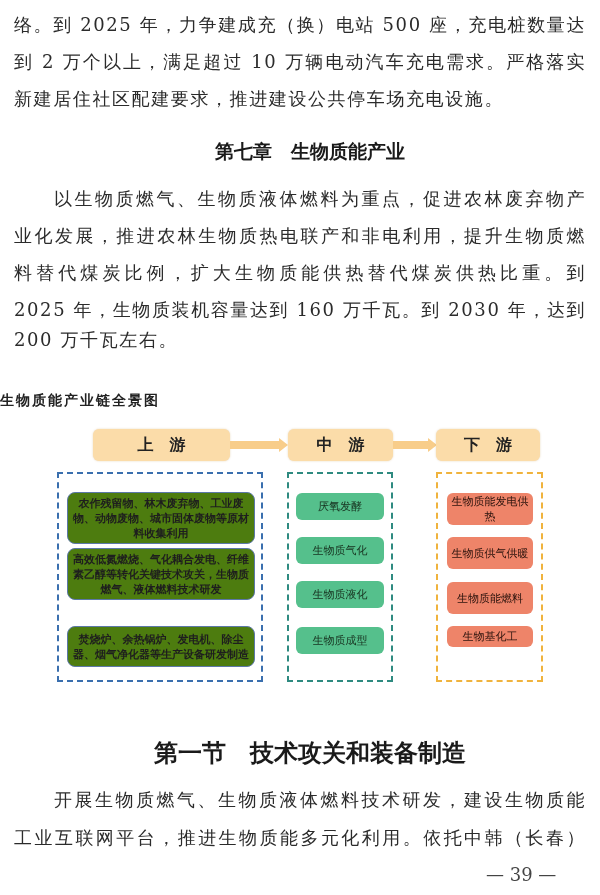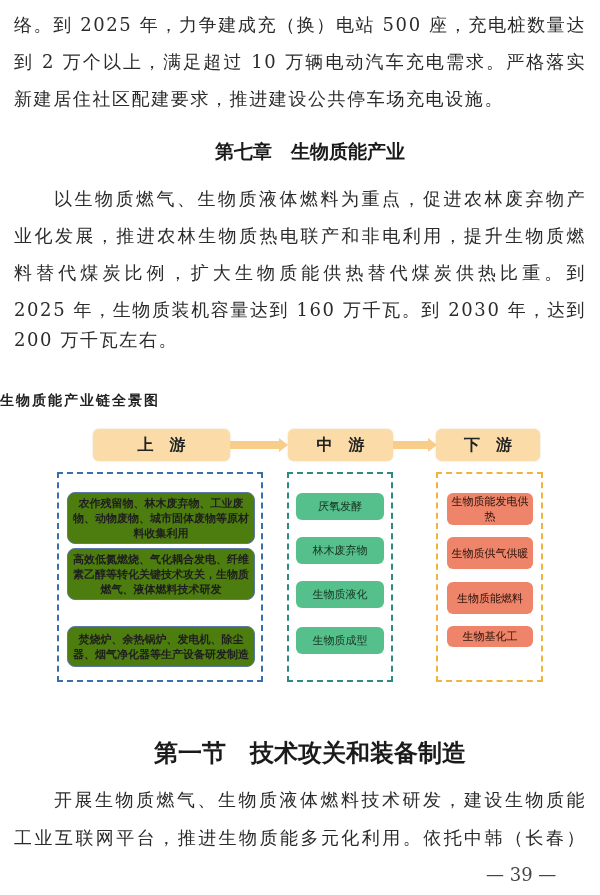--- a/index.html
+++ b/index.html
@@ -67,21 +67,21 @@
 
   <div class="group g-up"></div>
   <div class="group g-mid"></div>
   <div class="group g-down"></div>
 
   <div class="box b-up" style="top:492px; height:52px">农作残留物、林木废弃物、工业废物、动物废物、城市固体废物等原材料收集利用</div>
   <div class="box b-up" style="top:548px; height:52px">高效低氮燃烧、气化耦合发电、纤维素乙醇等转化关键技术攻关，生物质燃气、液体燃料技术研发</div>
   <div class="box b-up" style="top:626px; height:41px">焚烧炉、余热锅炉、发电机、除尘器、烟气净化器等生产设备研发制造</div>
 
   <div class="box b-mid" style="top:493px">厌氧发酵</div>
-  <div class="box b-mid" style="top:537px">林木废弃物</div>
+  <div class="box b-mid" style="top:537px">生物质气化</div>
   <div class="box b-mid" style="top:581px">生物质液化</div>
   <div class="box b-mid" style="top:627px">生物质成型</div>
 
   <div class="box b-down" style="top:493px; height:32px">生物质能发电供热</div>
   <div class="box b-down" style="top:537px; height:32px">生物质供气供暖</div>
   <div class="box b-down" style="top:582px; height:32px">生物质能燃料</div>
   <div class="box b-down" style="top:626px; height:21px">生物基化工</div>
 </div>
 
 <div class="heading" style="top:737px; font-family:'DejaVu Sans', sans-serif; font-size:24px">第一节　技术攻关和装备制造</div>

